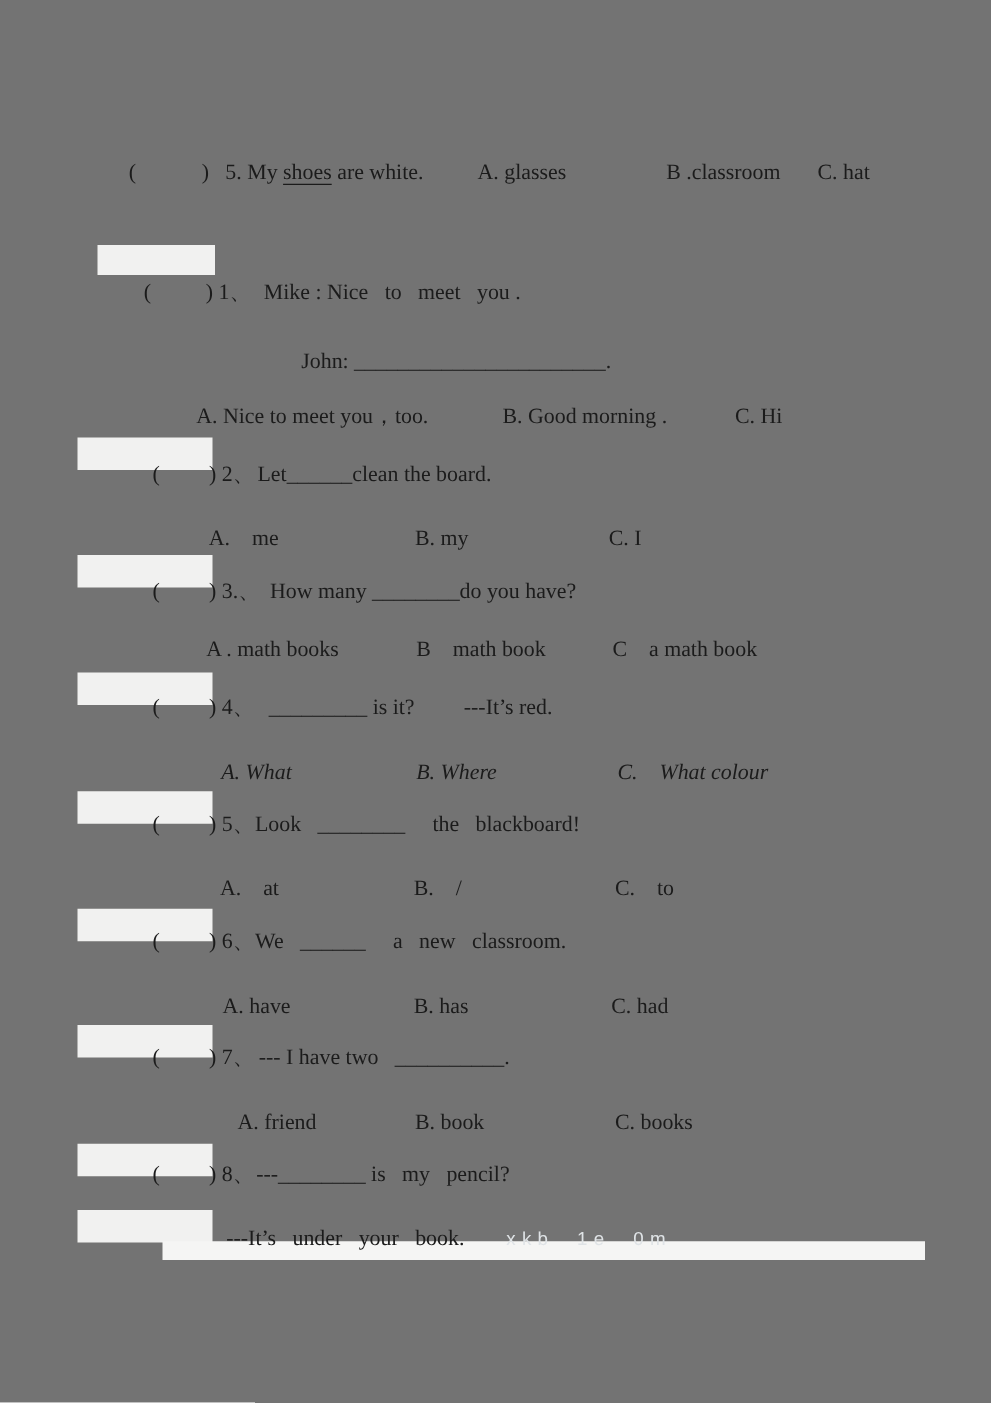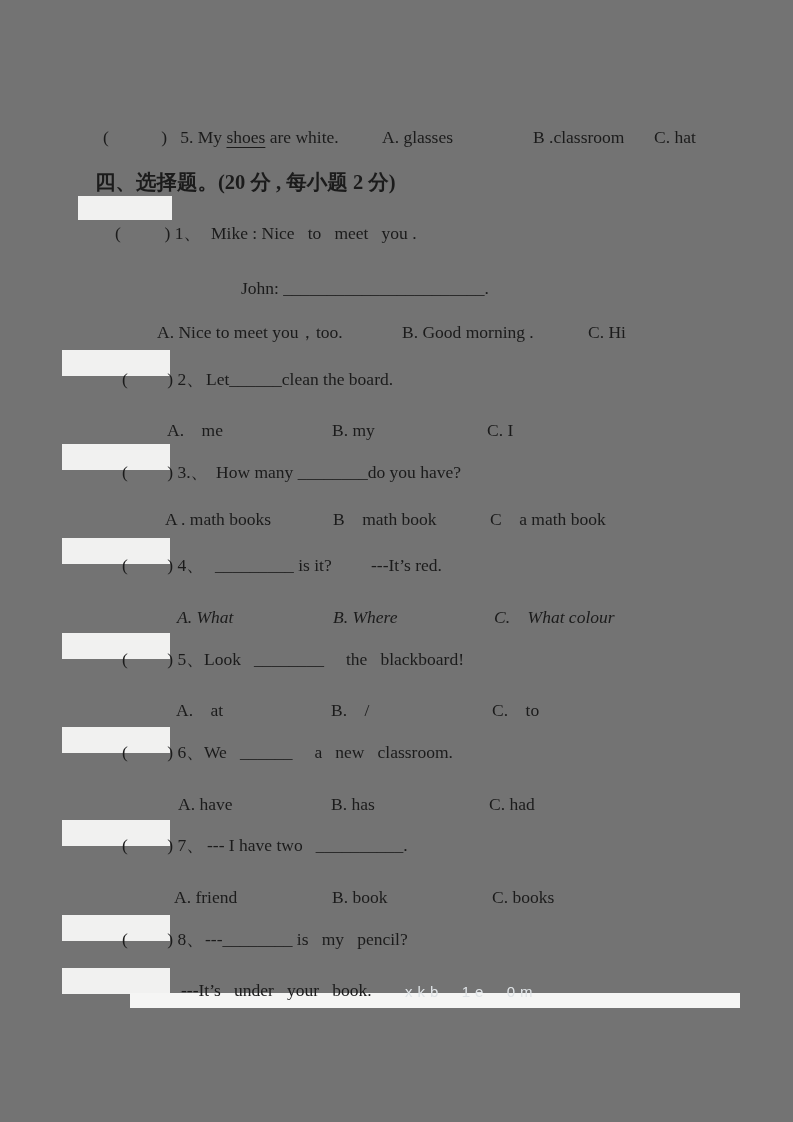--- a/index.html
+++ b/index.html
@@ -46,21 +46,20 @@
   <div class="patch" style="left:62px; top:968px; width:108px; height:26px;"></div>
   <div class="band" style="left:130px; top:993px; width:610px; height:15px;"></div>
 
   <div class="line" style="left:0; top:125px;">
     <span class="seg" style="left:103px;"><span class="rel">(            )   5. My </span><span class="rel u">shoes</span><span class="rel"> are white.</span></span>
     <span class="seg" style="left:382px;">A. glasses</span>
     <span class="seg" style="left:533px;">B .classroom</span>
     <span class="seg" style="left:654px;">C. hat</span>
   </div>
 
-  <div class="heading">四、选择题。(20 分 , 每小题 2 分)</div>
 
   <div class="line" style="left:0; top:221px;">
     <span class="seg" style="left:115px;">(          ) 1、</span>
     <span class="seg" style="left:211px;">Mike : Nice   to   meet   you .</span>
   </div>
   <div class="line" style="left:0; top:276px;">
     <span class="seg" style="left:210px;margin-left:31px;">John: _______________________.</span>
   </div>
   <div class="line" style="left:0; top:320px;">
     <span class="seg" style="left:157px;">A. Nice to meet you，too.</span>
@@ -116,21 +115,21 @@
     <span class="seg" style="left:178px;">A. have</span>
     <span class="seg" style="left:331px;">B. has</span>
     <span class="seg" style="left:489px;">C. had</span>
   </div>
 
   <div class="line" style="left:0; top:833px;">
     <span class="seg" style="left:122px;">(         ) 7、</span>
     <span class="seg" style="left:207px;">--- I have two   __________.</span>
   </div>
   <div class="line" style="left:0; top:885px;">
-    <span class="seg" style="left:174px;">A. friend</span>
+    <span class="seg" style="left:190px;">A. friend</span>
     <span class="seg" style="left:332px;">B. book</span>
     <span class="seg" style="left:492px;text-align:right;">C. books</span>
   </div>
 
   <div class="line" style="left:0; top:927px;">
     <span class="seg" style="left:122px;">(         ) 8、</span>
     <span class="seg" style="left:205px;">---________ is   my   pencil?</span>
   </div>
   <div class="line" style="left:0; top:978px;">
     <span class="seg" style="left:181px;">---It’s   under   your   book.</span>

